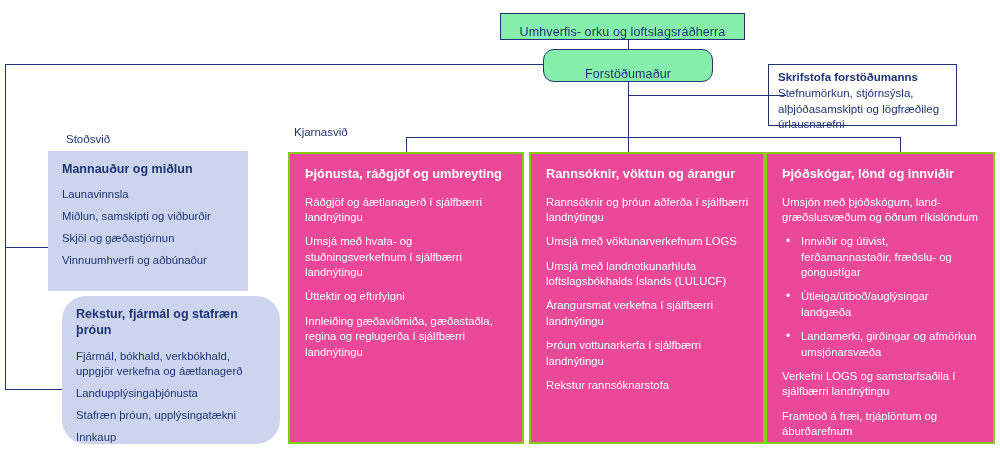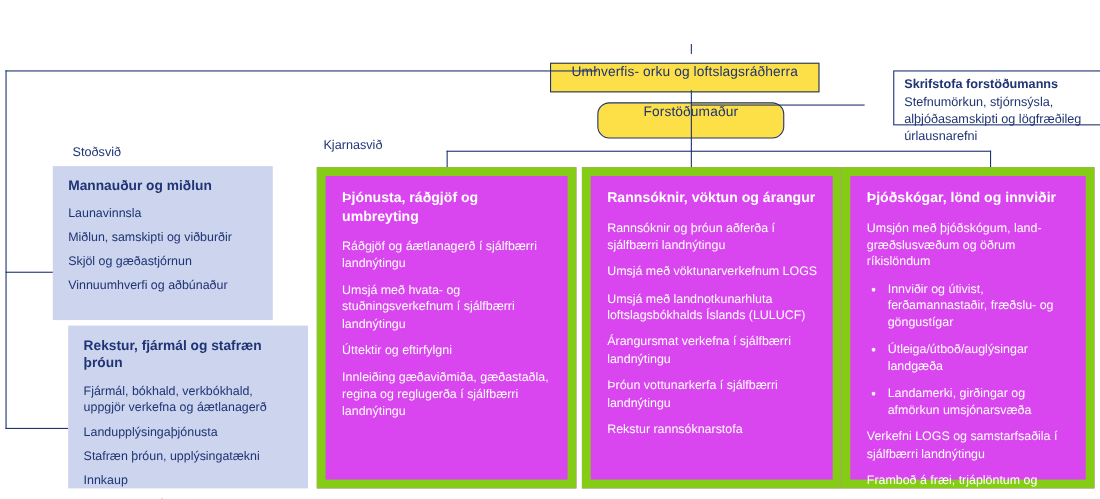--- a/index.html
+++ b/index.html
@@ -14,27 +14,26 @@
 
   
   .ln{position:absolute;background:#1f3473;}
   .ln.h{height:1px;}
   .ln.v{width:1px;}
 
   
   .obox{
     position:absolute;
     border:1.5px solid #1f3473;
-    background:#fde047;
+    background:#86efac;
     box-sizing:border-box;
     color:#1f3473;
     display:flex;
-    align-items:flex-start;
+    align-items:flex-end;
     justify-content:center;
-    margin-top:44px;
   }
   .obox .t{font-size:12.5px;letter-spacing:.1px;}
 
   .note{
     position:absolute;
     border:1.5px solid #1f3473;
     background:#ffffff;
     box-sizing:border-box;
     color:#1f3473;
     padding:5px 8px 6px 9px;
@@ -61,22 +60,22 @@
     font-size:12.5px;font-weight:bold;line-height:1.3;
     margin-bottom:10px;
   }
   .lbox ul{list-style:none;margin:0;padding:0;}
   .lbox li{font-size:11.3px;line-height:1.33;margin-bottom:7px;}
   .lbox li:last-child{margin-bottom:0;}
 
   
   .dbox{
     position:absolute;
-    background:#d946ef;
-    border:8px solid #84cc16;
+    background:#ec4899;
+    border:2px solid #84cc16;
     box-sizing:border-box;
     padding:12px 13px 10px 15px;
     color:#ffffff;
   }
   .dbox .hd{
     font-size:12.8px;font-weight:bold;line-height:1.3;
     margin-bottom:12px;
   }
   .dbox ul{list-style:none;margin:0;padding:0;}
   .dbox li{font-size:11.3px;line-height:1.36;margin-bottom:9px;}
@@ -98,21 +97,21 @@
   <div class="obox" style="left:500px;top:13px;width:245px;height:27px;">
     <span class="t">Umhverfis- orku og loftslagsráðherra</span>
   </div>
 
   <div class="obox" style="left:543px;top:49px;width:170px;height:33px;border-radius:11px;">
     <span class="t">Forstöðumaður</span>
   </div>
 
   <div class="ln v" style="left:628px;top:40px;height:9px;"></div>
 
-  <div class="note" style="left:812px;top:64px;width:189px;height:50px;">
+  <div class="note" style="left:768px;top:64px;width:189px;height:62px;">
     <div class="nt">Skrifstofa forstöðumanns</div>
     <div class="nb">Stefnumörkun, stjórnsýsla, alþjóðasamskipti og lögfræðileg úrlausnarefni</div>
   </div>
 
   <div class="ln v" style="left:628px;top:82px;height:56px;"></div>
   <div class="ln h" style="left:628px;top:95px;width:158px;"></div>
 
   <div class="ln h" style="left:5px;top:64px;width:538px;"></div>
   <div class="ln v" style="left:5px;top:64px;height:326px;"></div>
   <div class="ln h" style="left:5px;top:247px;width:57px;"></div>
@@ -129,21 +128,21 @@
   <div class="lbox" style="left:48px;top:151px;width:200px;height:140px;">
     <div class="hd">Mannauður og miðlun</div>
     <ul>
       <li>Launavinnsla</li>
       <li>Miðlun, samskipti og viðburðir</li>
       <li>Skjöl og gæðastjórnun</li>
       <li>Vinnuumhverfi og aðbúnaður</li>
     </ul>
   </div>
 
-  <div class="lbox" style="left:62px;top:296px;width:218px;height:148px;">
+  <div class="lbox" style="left:62px;top:296px;width:218px;height:148px;border-radius:24px;">
     <div class="hd">Rekstur, fjármál og stafræn þróun</div>
     <ul>
       <li>Fjármál, bókhald, verkbókhald, uppgjör verkefna og áætlanagerð</li>
       <li>Landupplýsingaþjónusta</li>
       <li>Stafræn þróun, upplýsingatækni</li>
       <li>Innkaup</li>
       <li>Bifreiðar og húsnæði innra starfs LOGS</li>
     </ul>
   </div>
 

